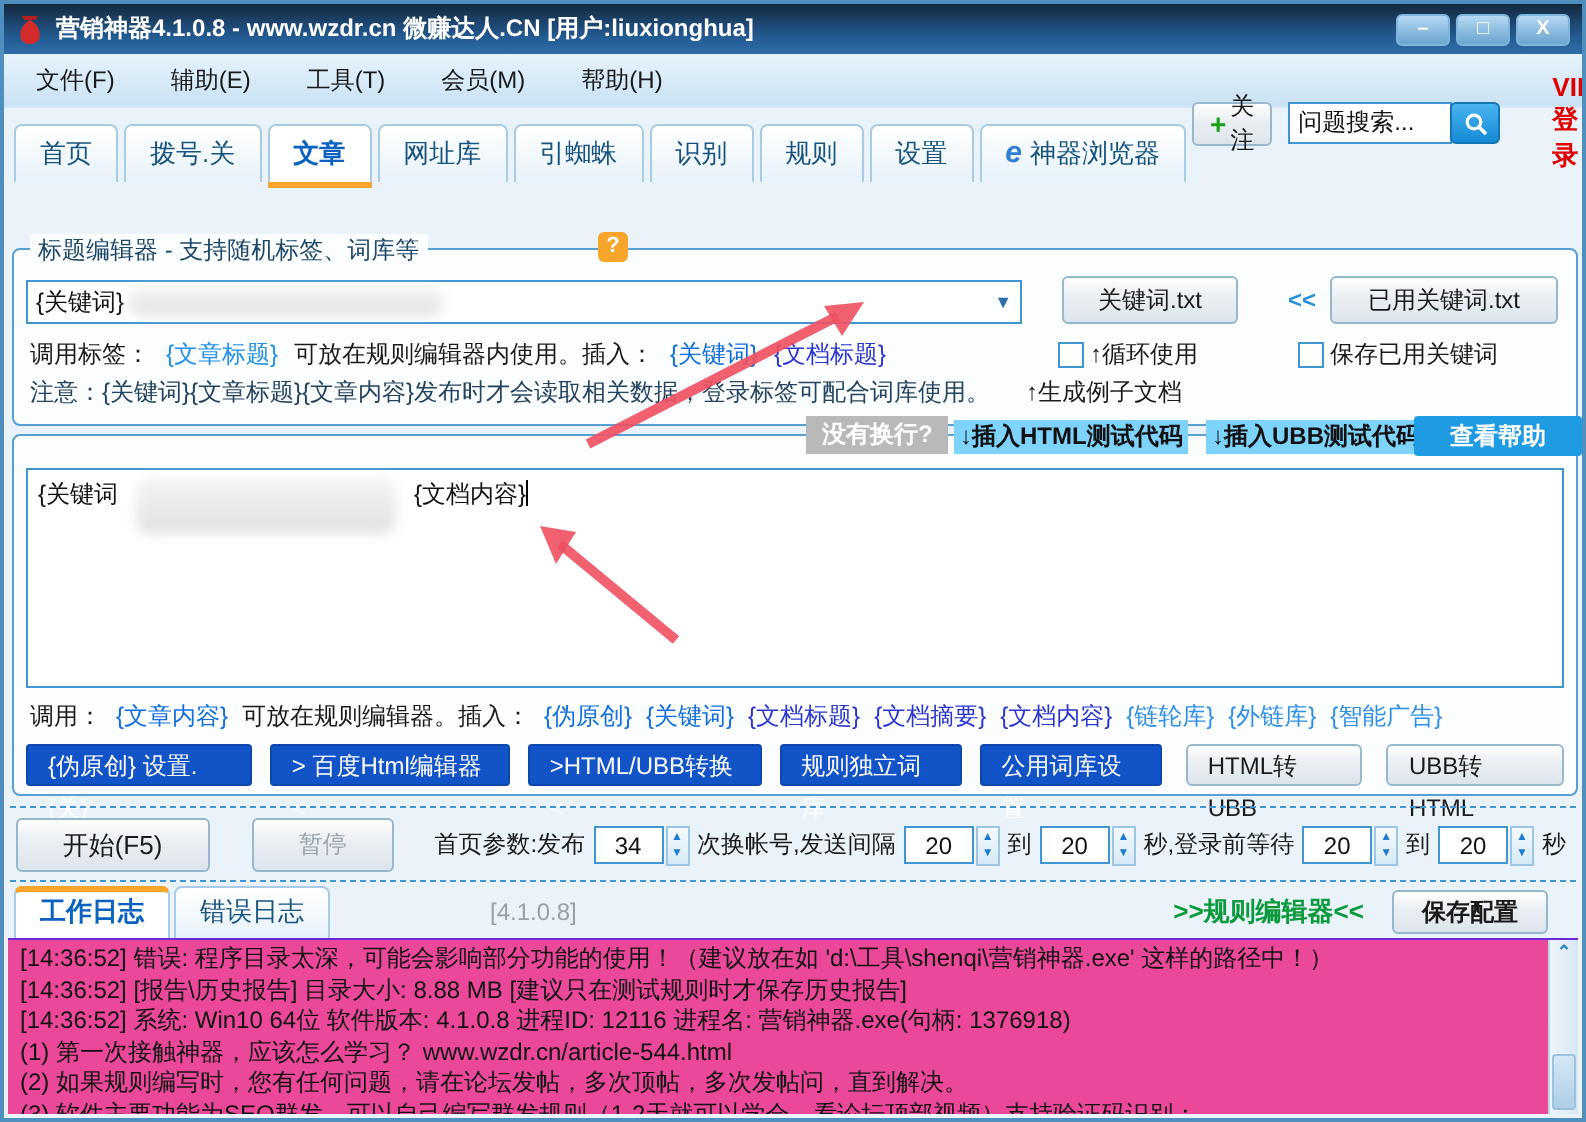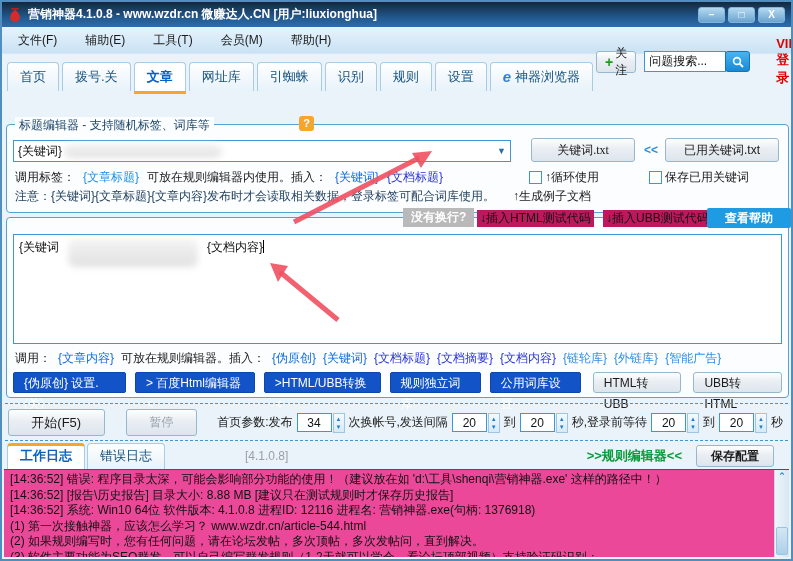--- a/index.html
+++ b/index.html
@@ -71,39 +71,39 @@
              font-weight:bold; }
 
   .combobox { position:absolute; left:6px; top:15px; width:498px; height:22px;
               border:1px solid #3f96d2; background:#fff; display:flex; align-items:center;
               font-size:12px; color:#111; padding:0 4px; cursor:text; }
   .redact { background:linear-gradient(#f2f2f2,#dcdcdc); opacity:.85; filter:blur(3px);
             border-radius:7px; }
   .redact1 { width:158px; height:14px; margin-left:2px; }
   .combo-arrow { margin-left:auto; color:#2b6ea8; font-size:9px; }
 
-  .btn-kw { position:absolute; left:524px; top:13px; width:104px; height:24px; line-height:22px;font-family:Liberation Serif, serif; }
+  .btn-kw { position:absolute; left:524px; top:13px; width:88px; height:24px; line-height:22px; }
   .lt-lt { position:absolute; left:637px; top:18px; color:#2a90d8; font-weight:bold; font-size:12px; }
   .btn-usedkw { position:absolute; left:658px; top:13px; width:114px; height:24px; line-height:22px; }
 
   .row2 { position:absolute; top:44px; left:8px; right:4px; font-size:12px; color:#1a1a1a;
           display:flex; gap:8px; align-items:center; }
   .row3 { position:absolute; top:63px; left:8px; font-size:12px; color:#24435f; display:flex; }
   .tag-blue   { color:#0e6ede; cursor:pointer; }
   .tag-lblue  { color:#1e90e8; cursor:pointer; }
   .tag-navy   { color:#2a35cf; cursor:pointer; }
   .chk-group { position:absolute; display:flex; align-items:center; gap:3px; }
   .chk { width:13px; height:13px; border:1px solid #3f96d2; background:#fff; display:inline-block;
          cursor:pointer; }
   .gen-example { margin-left:18px; color:#1a1a1a; }
 
   .badge-gray { position:absolute; top:-10px; left:396px; background:#b9b9b9; color:#fff;
                 font-size:12px; font-weight:bold; padding:1px 8px; cursor:pointer; }
-  .toplink { position:absolute; top:-8px; background:#be185d; padding:0 3px; font-size:12px;
-             color:#111; font-weight:normal; cursor:pointer; white-space:nowrap; }
+  .toplink { position:absolute; top:-8px; background:#7dd3fc; padding:0 3px; font-size:12px;
+             color:#111; font-weight:bold; cursor:pointer; white-space:nowrap; }
   .link-html { left:470px; } .link-ubb { left:596px; }
   .btn-help { position:absolute; top:-10px; left:700px; width:84px; height:20px; line-height:20px;
               text-align:center; font-weight:bold; }
 
   .ta { position:absolute; left:6px; top:16px; width:769px; height:110px; border:1px solid #3f96d2;
         background:#fff; font-size:12px; color:#111; cursor:text; }
   .ta-prefix { position:absolute; left:5px; top:4px; }
   .redact2 { position:absolute; left:54px; top:4px; width:130px; height:28px; }
   .ta-suffix { position:absolute; left:193px; top:4px; }
   .caret { display:inline-block; width:1px; height:13px; background:#000; vertical-align:-2px; }

